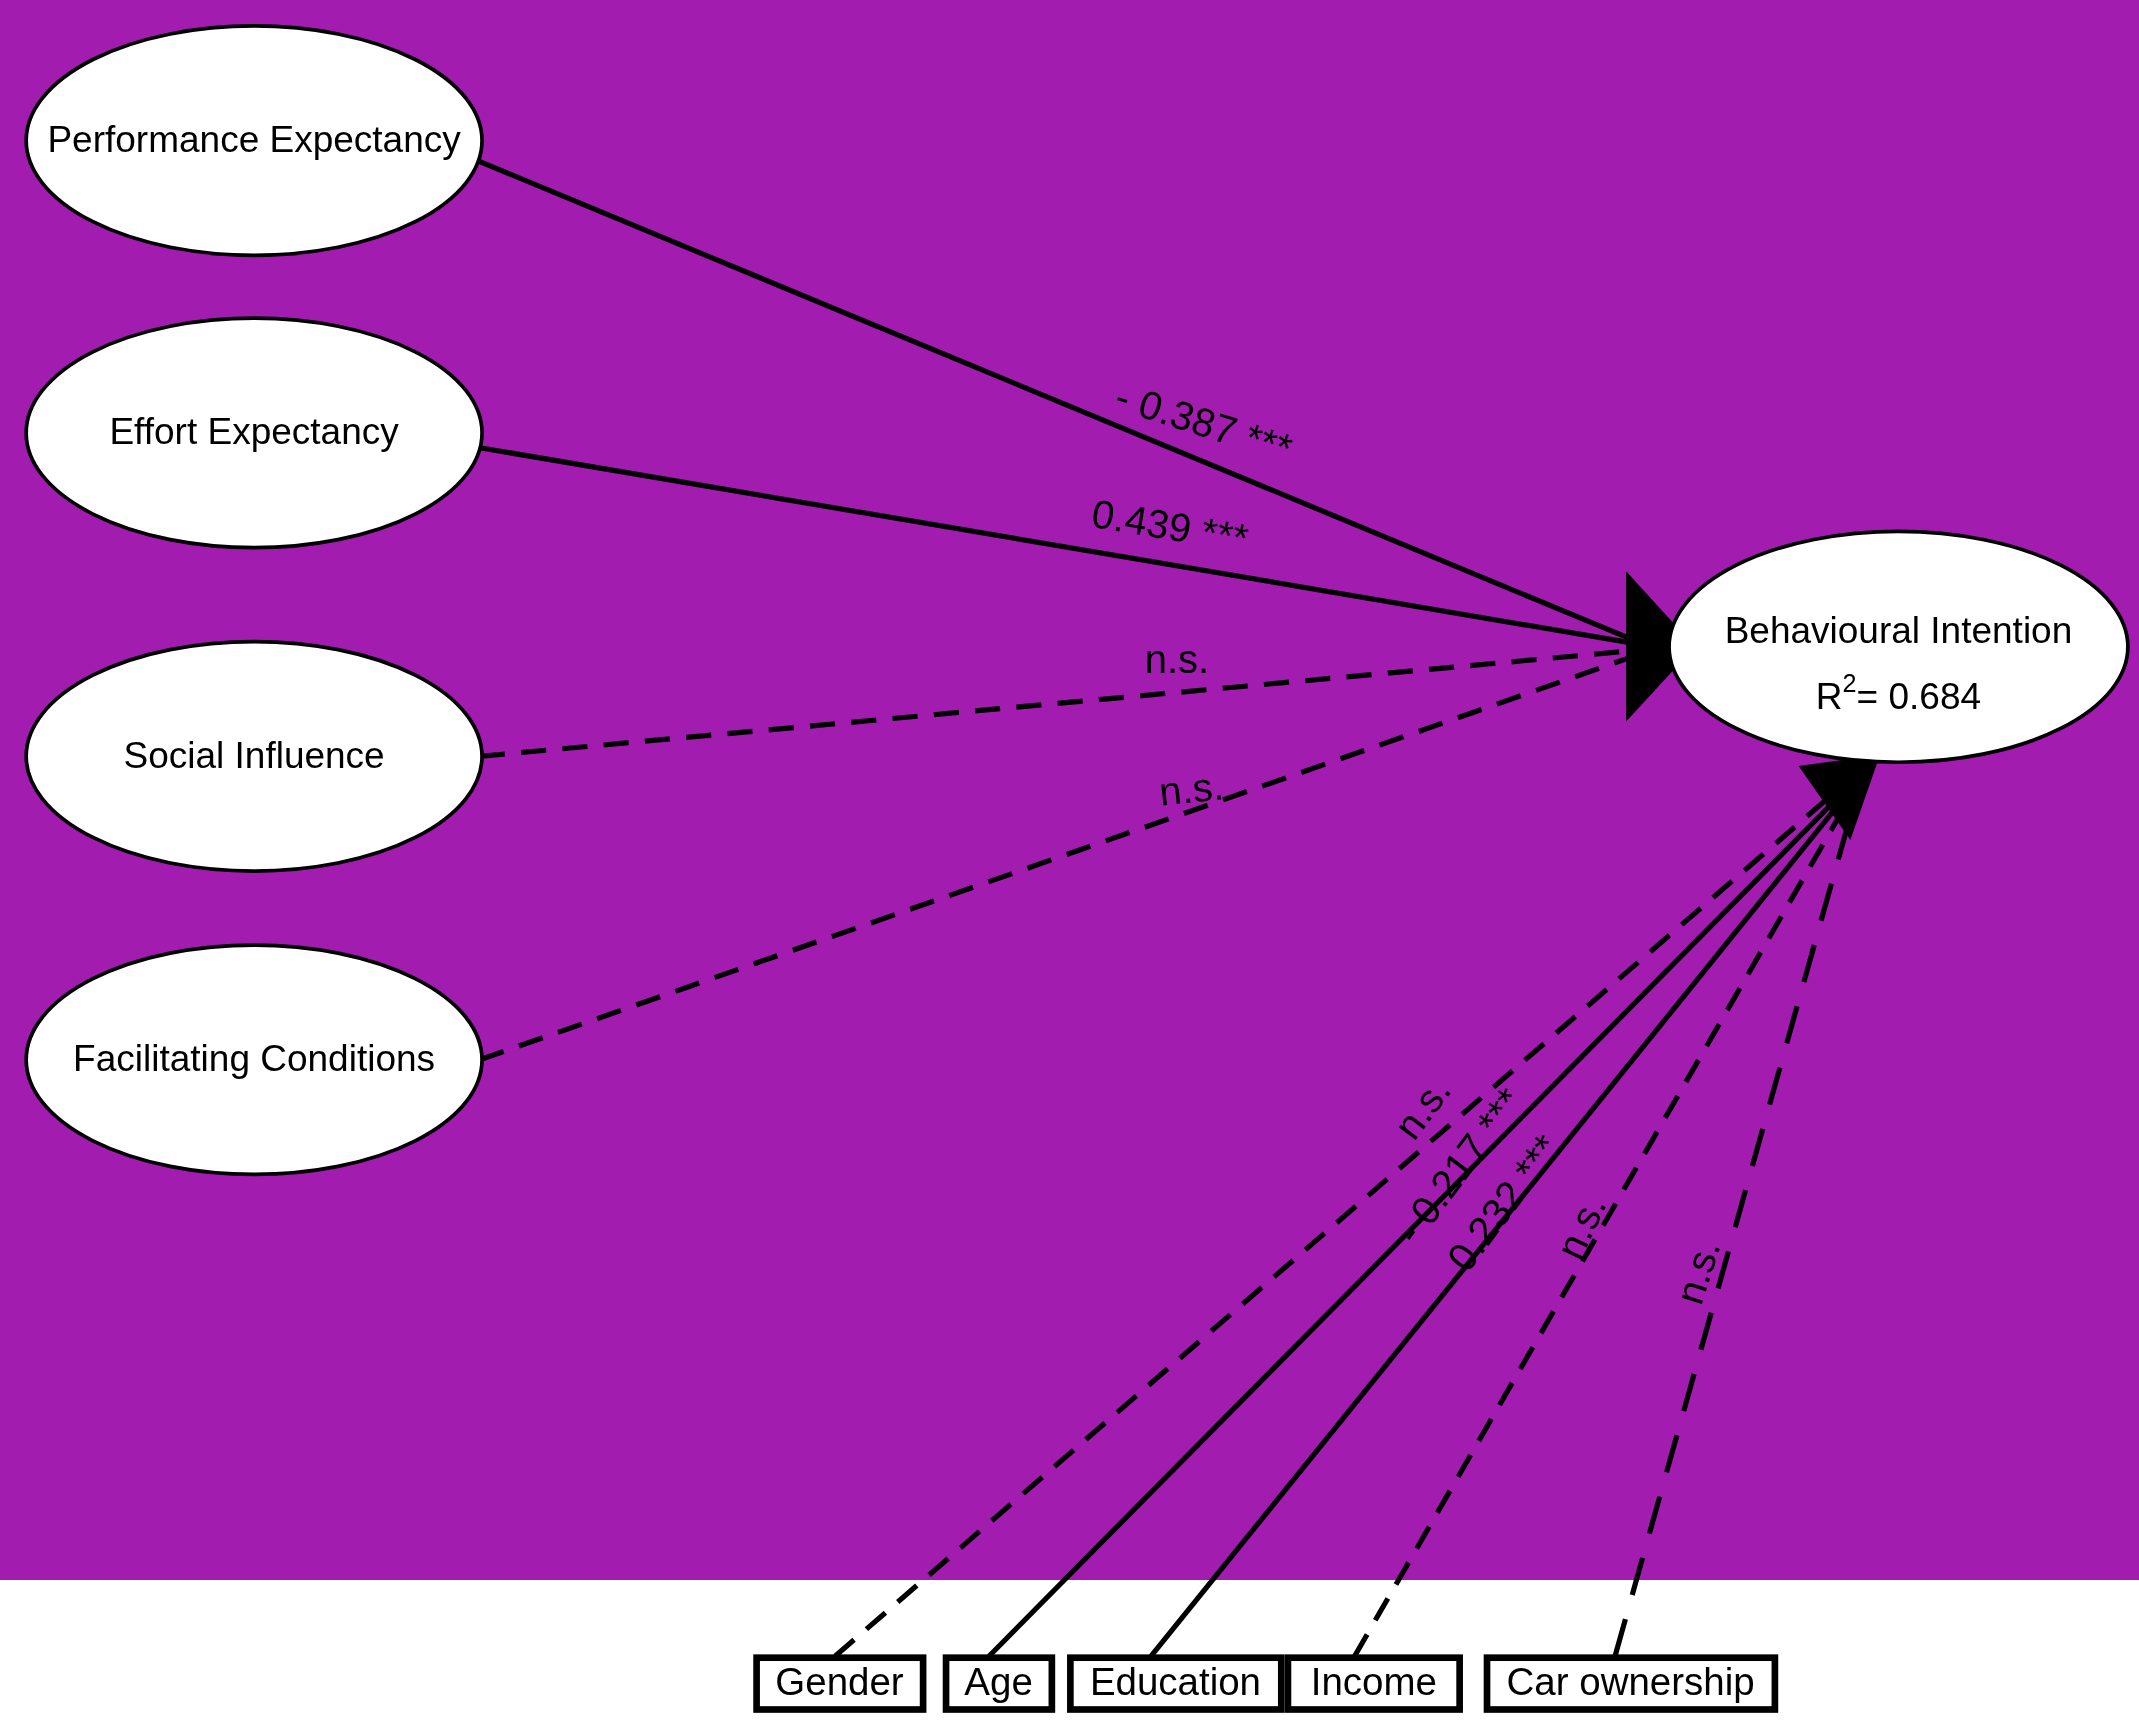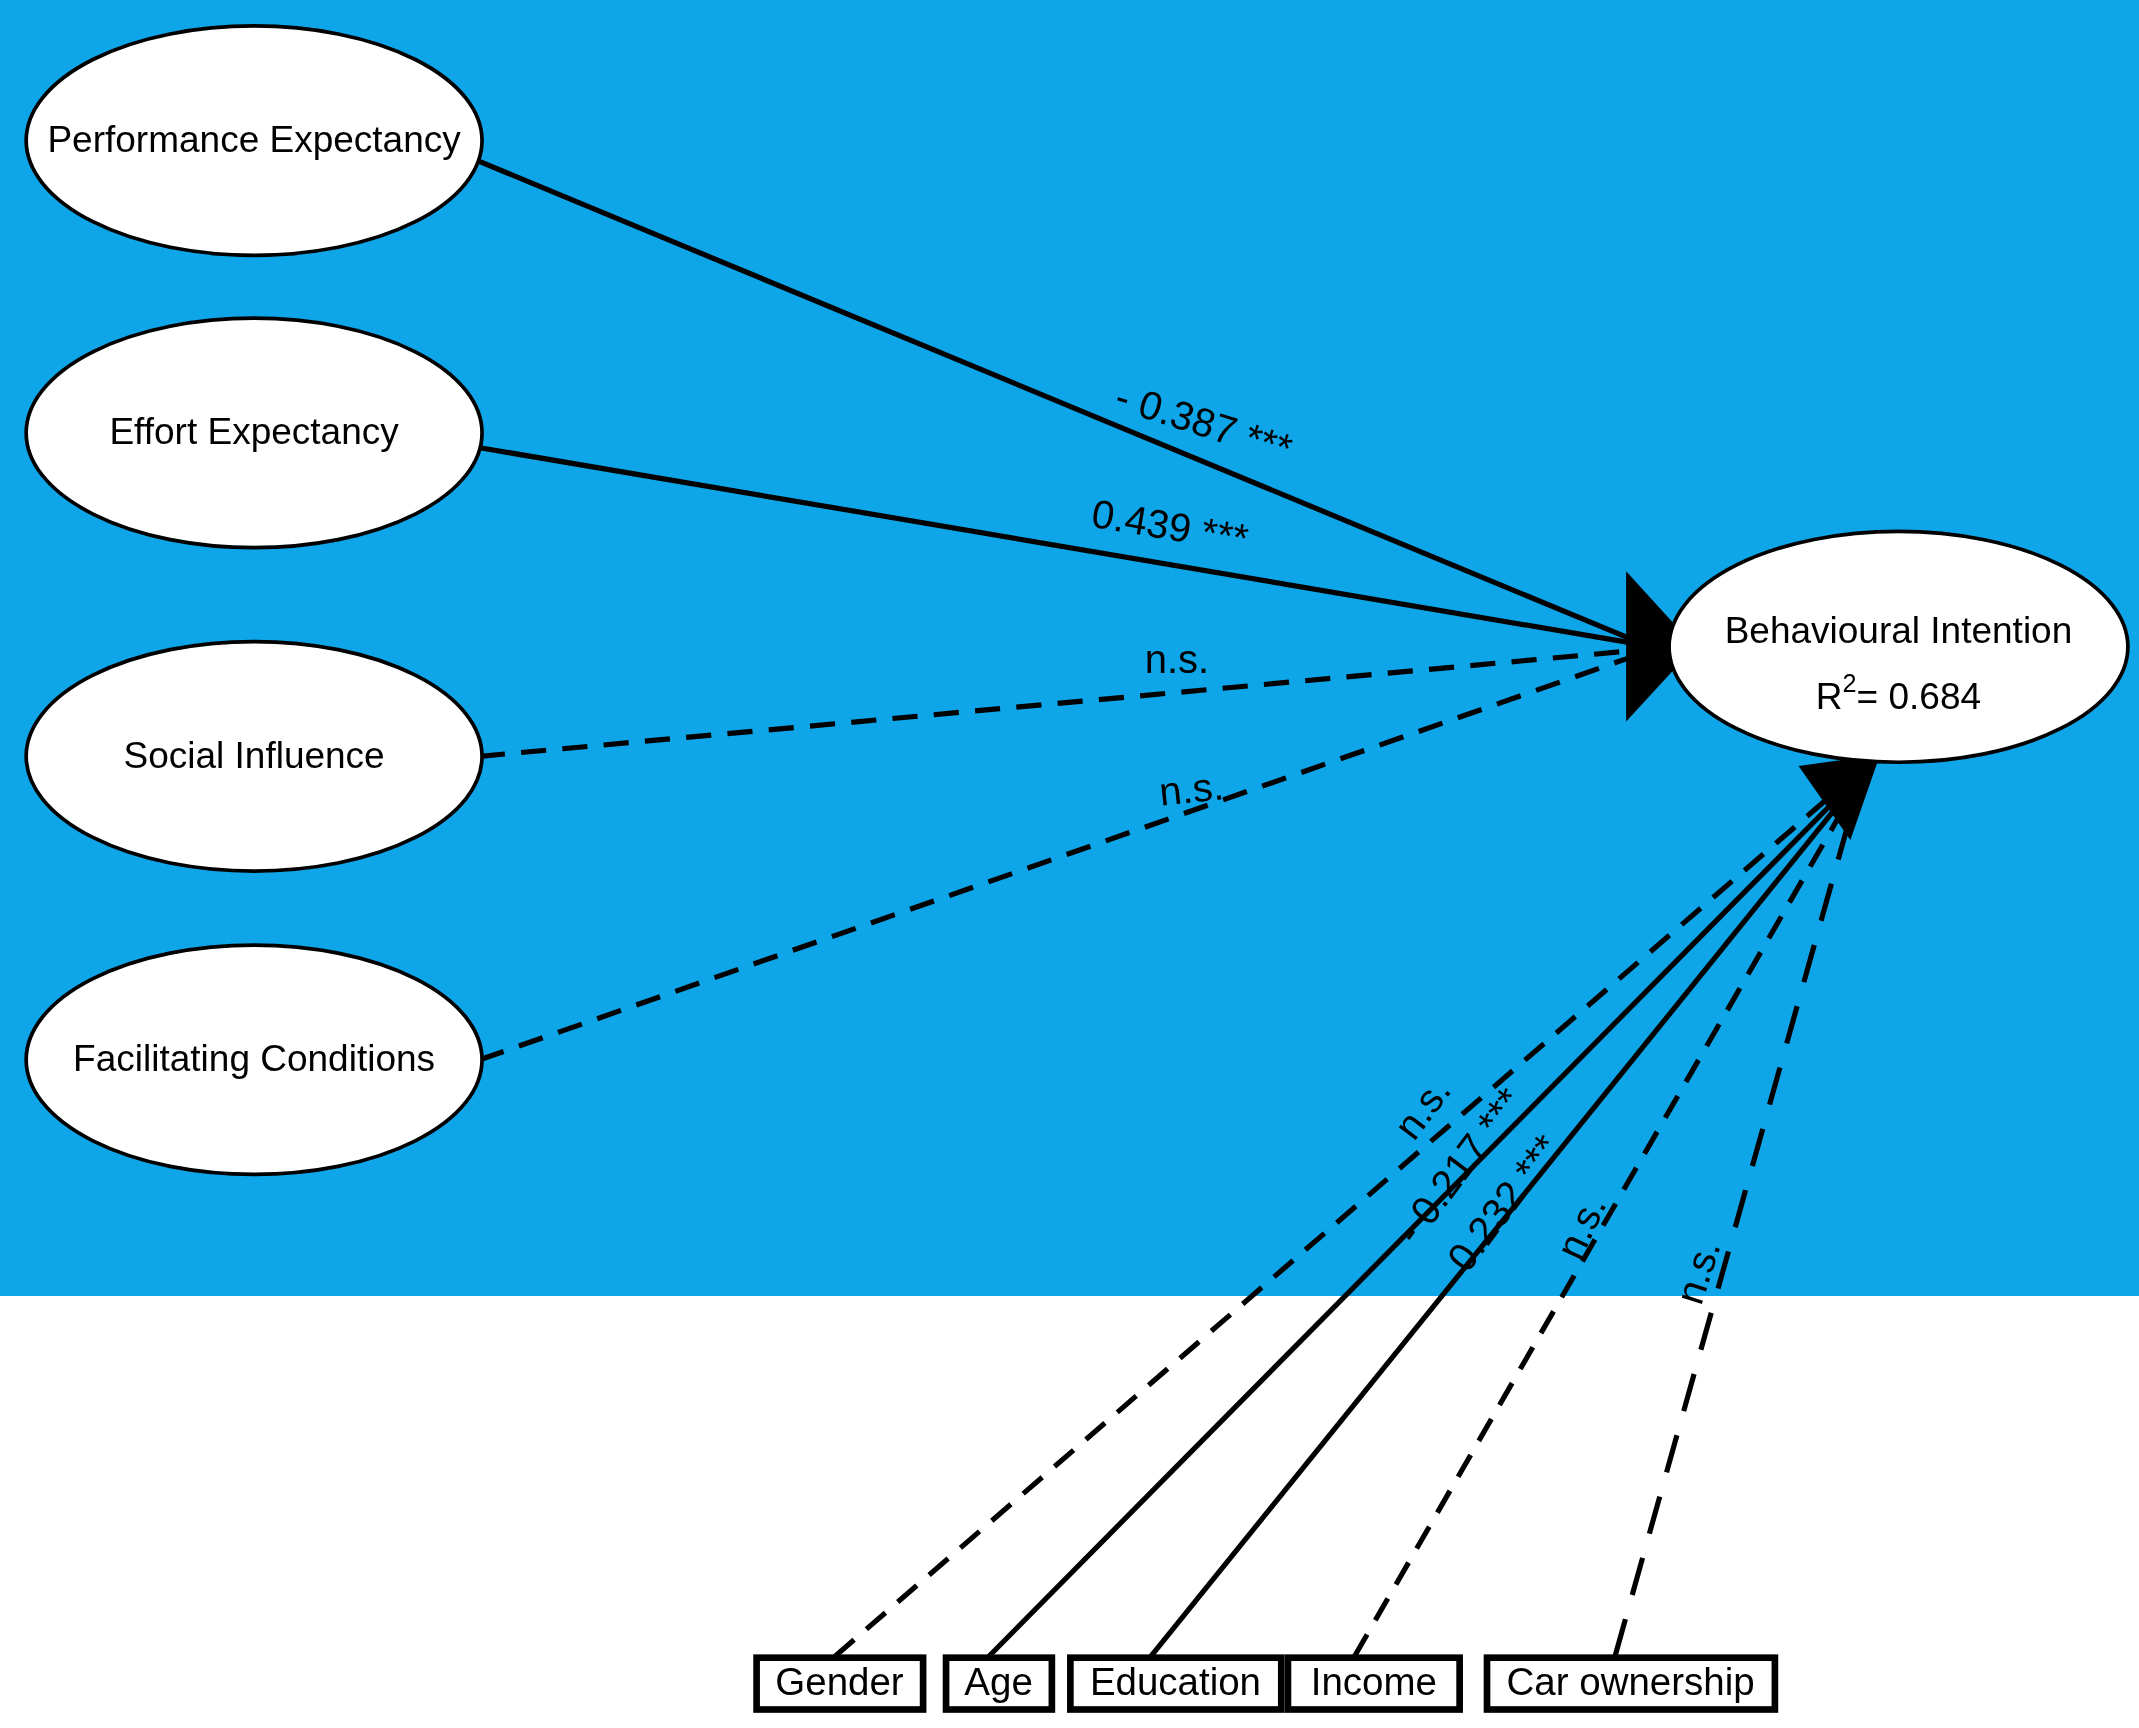--- a/index.html
+++ b/index.html
@@ -10,22 +10,22 @@
   }
   body {
     width: 2140px;
     height: 1728px;
     font-family: "Liberation Sans", sans-serif;
     overflow: hidden;
   }
   #diagram-root {
     position: relative;
     width: 2140px;
-    height: 1296px;
-    background: #0ea5e9;
+    height: 1580px;
+    background: #a21caf;
   }
   svg#model-svg {
     display: block;
     width: 2140px;
     height: 1728px;
   }
   .node-shape {
     fill: #ffffff;
     stroke: #000000;
     stroke-width: 5;

